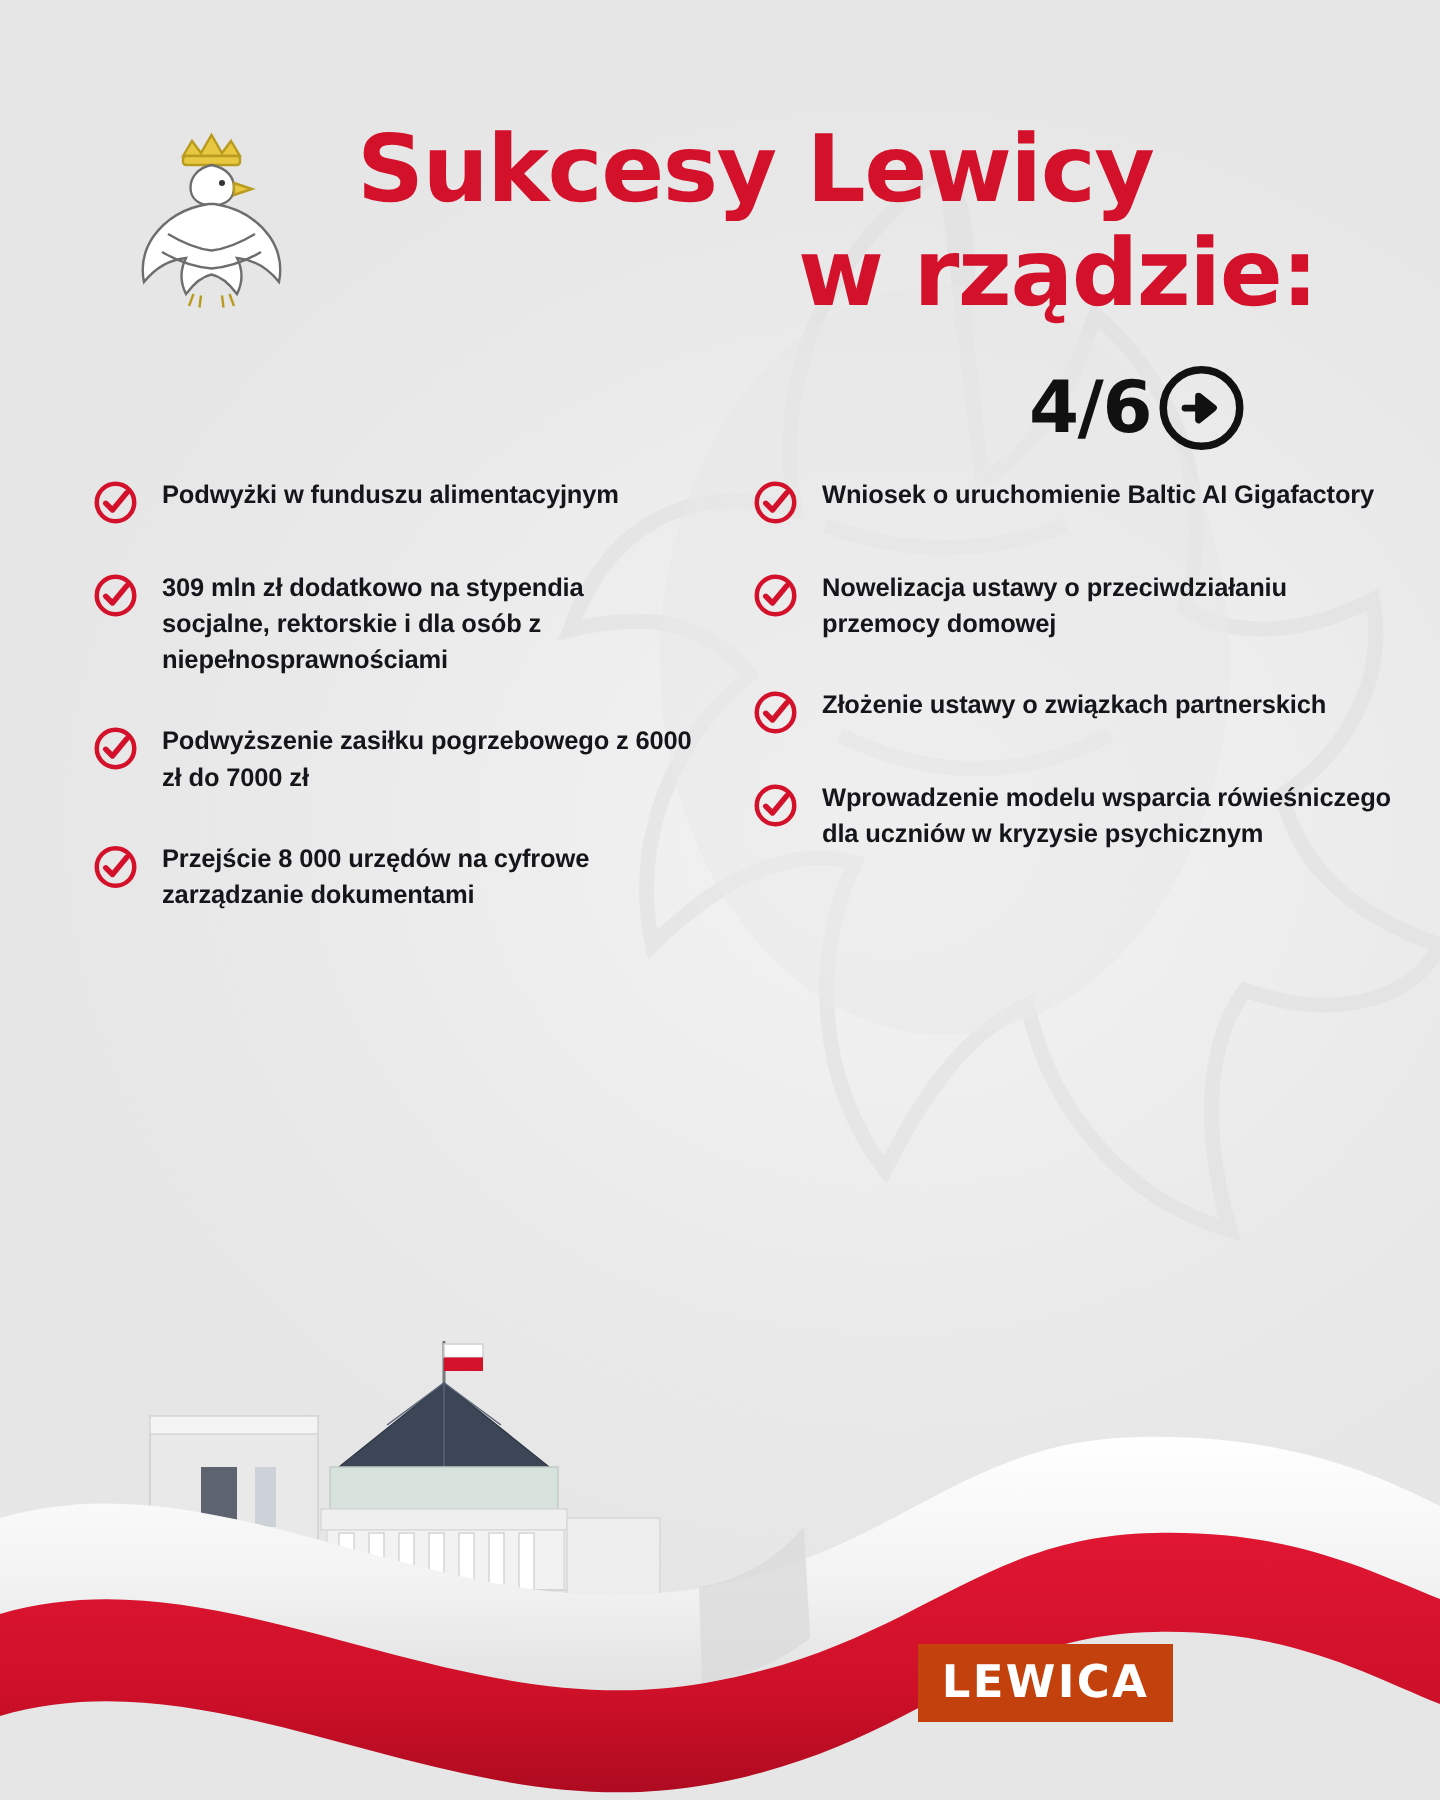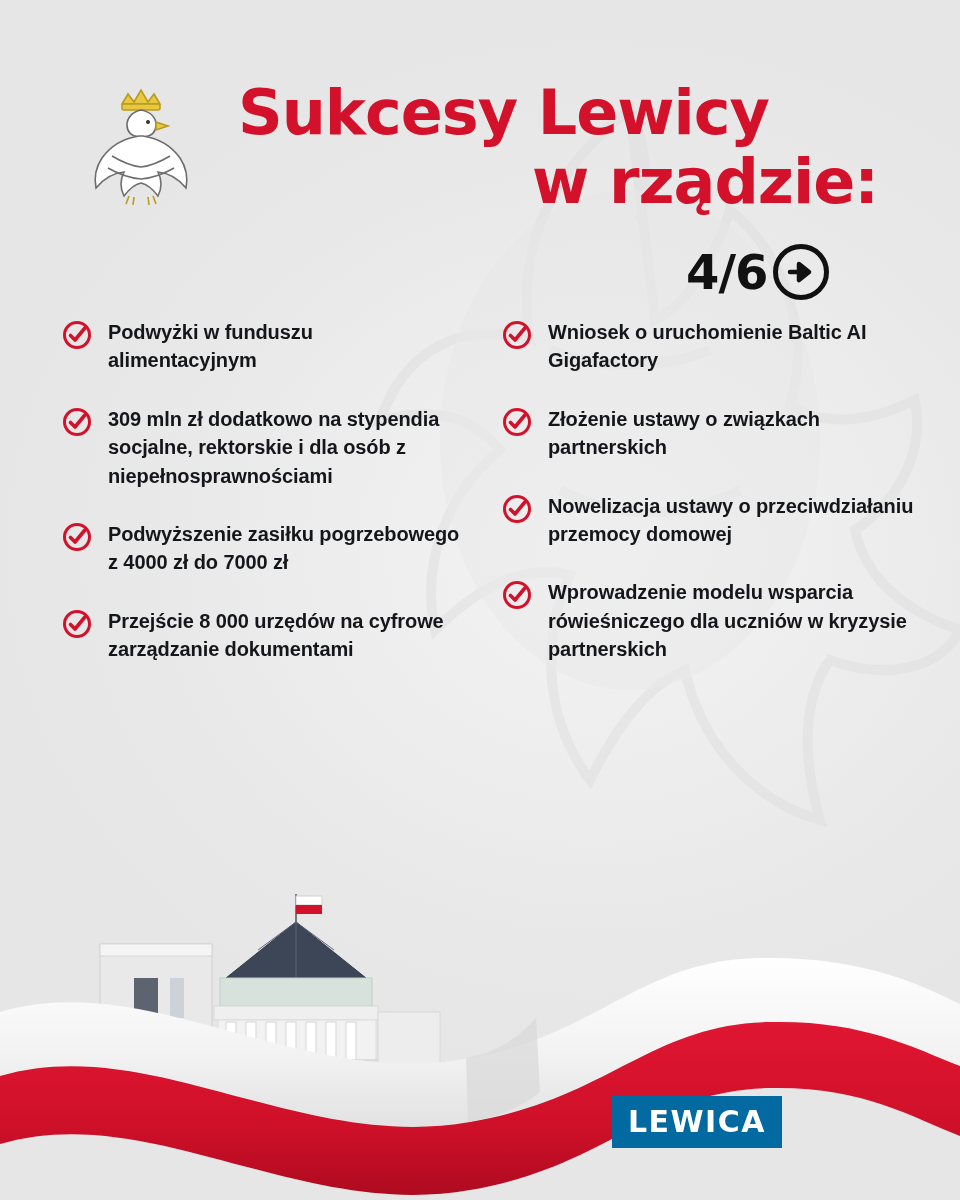--- a/index.html
+++ b/index.html
@@ -100,21 +100,21 @@
     gap: 16px;
     margin-bottom: 30px;
   }
   .check {
     flex: 0 0 auto;
     width: 30px; height: 30px;
     margin-top: 2px;
   }
   .check svg { width: 30px; height: 30px; display: block; }
   .item-text {
-    font-size: 20px;
+    font-size: 17px;
     line-height: 1.42;
     font-weight: 700;
     color: #14161a;
     letter-spacing: -0.1px;
   }
 
   
   .bottom {
     position: absolute;
     left: 0; bottom: 0;
@@ -131,21 +131,21 @@
   .ribbon {
     position: absolute;
     left: 0; bottom: 0;
     width: 960px; height: 260px;
   }
   .ribbon svg { width: 100%; height: 100%; }
 
   .logo {
     position: absolute;
     right: 178px; bottom: 52px;
-    background: #0369a1;
+    background: #c2410c;
     color: #fff;
     font-family: "DejaVu Sans", sans-serif;
     font-weight: 900;
     font-size: 30px;
     letter-spacing: 1.5px;
     padding: 8px 16px 9px 16px;
   }
 </style>
 </head>
 <body>
@@ -234,21 +234,21 @@
       <span class="item-text">309 mln zł dodatkowo na stypendia socjalne, rektorskie i dla osób z niepełnosprawnościami</span>
     </div>
 
     <div class="item">
       <span class="check">
         <svg viewBox="0 0 30 30" xmlns="http://www.w3.org/2000/svg">
           <circle cx="15" cy="15" r="12.5" fill="none" stroke="#d4112a" stroke-width="3"></circle>
           <path d="M8.5 15.5 L13 20 L22.5 8.5" fill="none" stroke="#d4112a" stroke-width="3.6" stroke-linecap="round" stroke-linejoin="round"></path>
         </svg>
       </span>
-      <span class="item-text">Podwyższenie zasiłku pogrzebowego z 4000 zł do 7000 zł</span>
+      <span class="item-text">Podwyższenie zasiłku pogrzebowego z 6000 zł do 7000 zł</span>
     </div>
 
     <div class="item">
       <span class="check">
         <svg viewBox="0 0 30 30" xmlns="http://www.w3.org/2000/svg">
           <circle cx="15" cy="15" r="12.5" fill="none" stroke="#d4112a" stroke-width="3"></circle>
           <path d="M8.5 15.5 L13 20 L22.5 8.5" fill="none" stroke="#d4112a" stroke-width="3.6" stroke-linecap="round" stroke-linejoin="round"></path>
         </svg>
       </span>
       <span class="item-text">Przejście 8 000 urzędów na cyfrowe zarządzanie dokumentami</span>
@@ -266,41 +266,41 @@
       <span class="item-text">Wniosek o uruchomienie Baltic AI Gigafactory</span>
     </div>
 
     <div class="item">
       <span class="check">
         <svg viewBox="0 0 30 30" xmlns="http://www.w3.org/2000/svg">
           <circle cx="15" cy="15" r="12.5" fill="none" stroke="#d4112a" stroke-width="3"></circle>
           <path d="M8.5 15.5 L13 20 L22.5 8.5" fill="none" stroke="#d4112a" stroke-width="3.6" stroke-linecap="round" stroke-linejoin="round"></path>
         </svg>
       </span>
+      <span class="item-text">Nowelizacja ustawy o przeciwdziałaniu przemocy domowej</span>
+    </div>
+
+    <div class="item">
+      <span class="check">
+        <svg viewBox="0 0 30 30" xmlns="http://www.w3.org/2000/svg">
+          <circle cx="15" cy="15" r="12.5" fill="none" stroke="#d4112a" stroke-width="3"></circle>
+          <path d="M8.5 15.5 L13 20 L22.5 8.5" fill="none" stroke="#d4112a" stroke-width="3.6" stroke-linecap="round" stroke-linejoin="round"></path>
+        </svg>
+      </span>
       <span class="item-text">Złożenie ustawy o związkach partnerskich</span>
     </div>
 
     <div class="item">
       <span class="check">
         <svg viewBox="0 0 30 30" xmlns="http://www.w3.org/2000/svg">
           <circle cx="15" cy="15" r="12.5" fill="none" stroke="#d4112a" stroke-width="3"></circle>
           <path d="M8.5 15.5 L13 20 L22.5 8.5" fill="none" stroke="#d4112a" stroke-width="3.6" stroke-linecap="round" stroke-linejoin="round"></path>
         </svg>
       </span>
-      <span class="item-text">Nowelizacja ustawy o przeciwdziałaniu przemocy domowej</span>
-    </div>
-
-    <div class="item">
-      <span class="check">
-        <svg viewBox="0 0 30 30" xmlns="http://www.w3.org/2000/svg">
-          <circle cx="15" cy="15" r="12.5" fill="none" stroke="#d4112a" stroke-width="3"></circle>
-          <path d="M8.5 15.5 L13 20 L22.5 8.5" fill="none" stroke="#d4112a" stroke-width="3.6" stroke-linecap="round" stroke-linejoin="round"></path>
-        </svg>
-      </span>
-      <span class="item-text">Wprowadzenie modelu wsparcia rówieśniczego dla uczniów w kryzysie partnerskich</span>
+      <span class="item-text">Wprowadzenie modelu wsparcia rówieśniczego dla uczniów w kryzysie psychicznym</span>
     </div>
   </div>
 </div>
 
 <div class="bottom">
 
   <div class="building">
     <svg viewBox="0 0 360 190" xmlns="http://www.w3.org/2000/svg">
 
       <line x1="206" y1="2" x2="206" y2="44" stroke="#777" stroke-width="2"></line>

